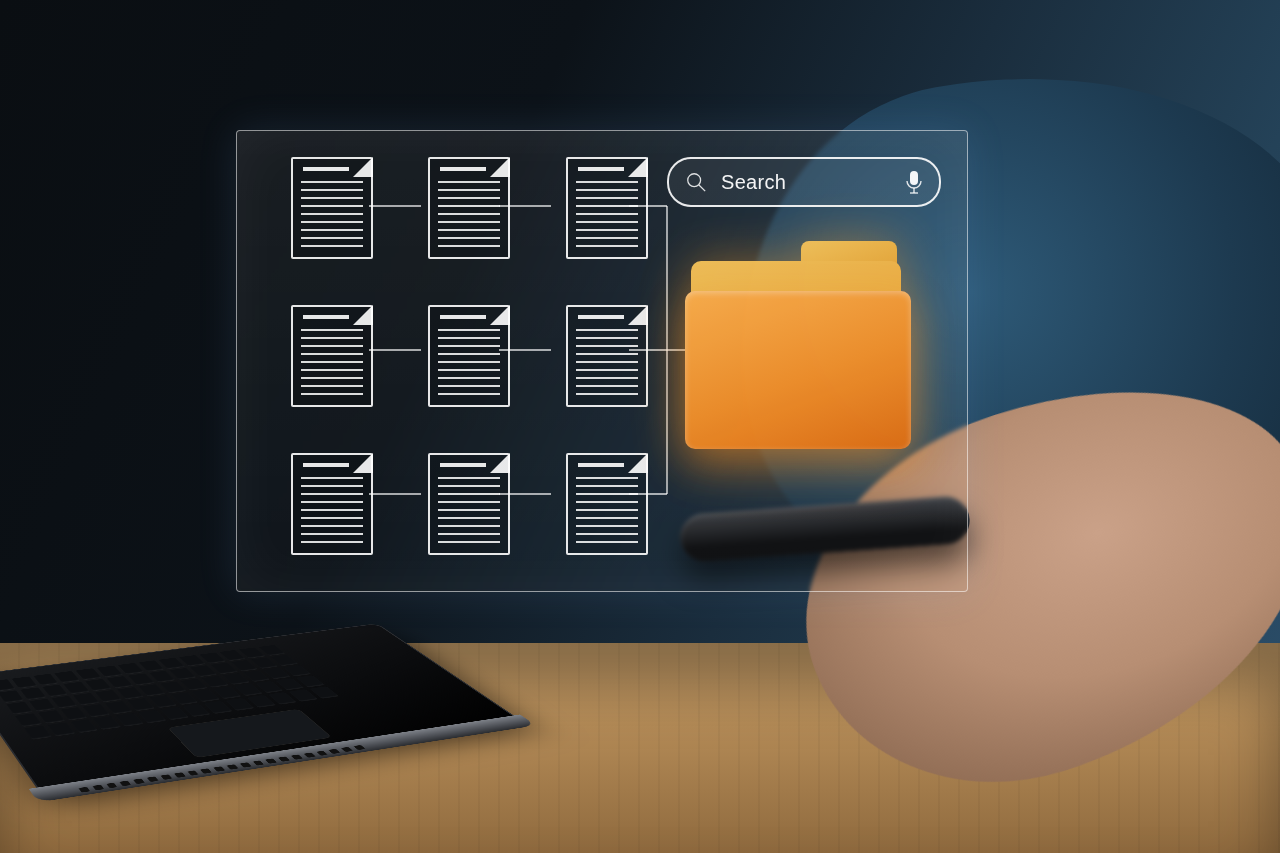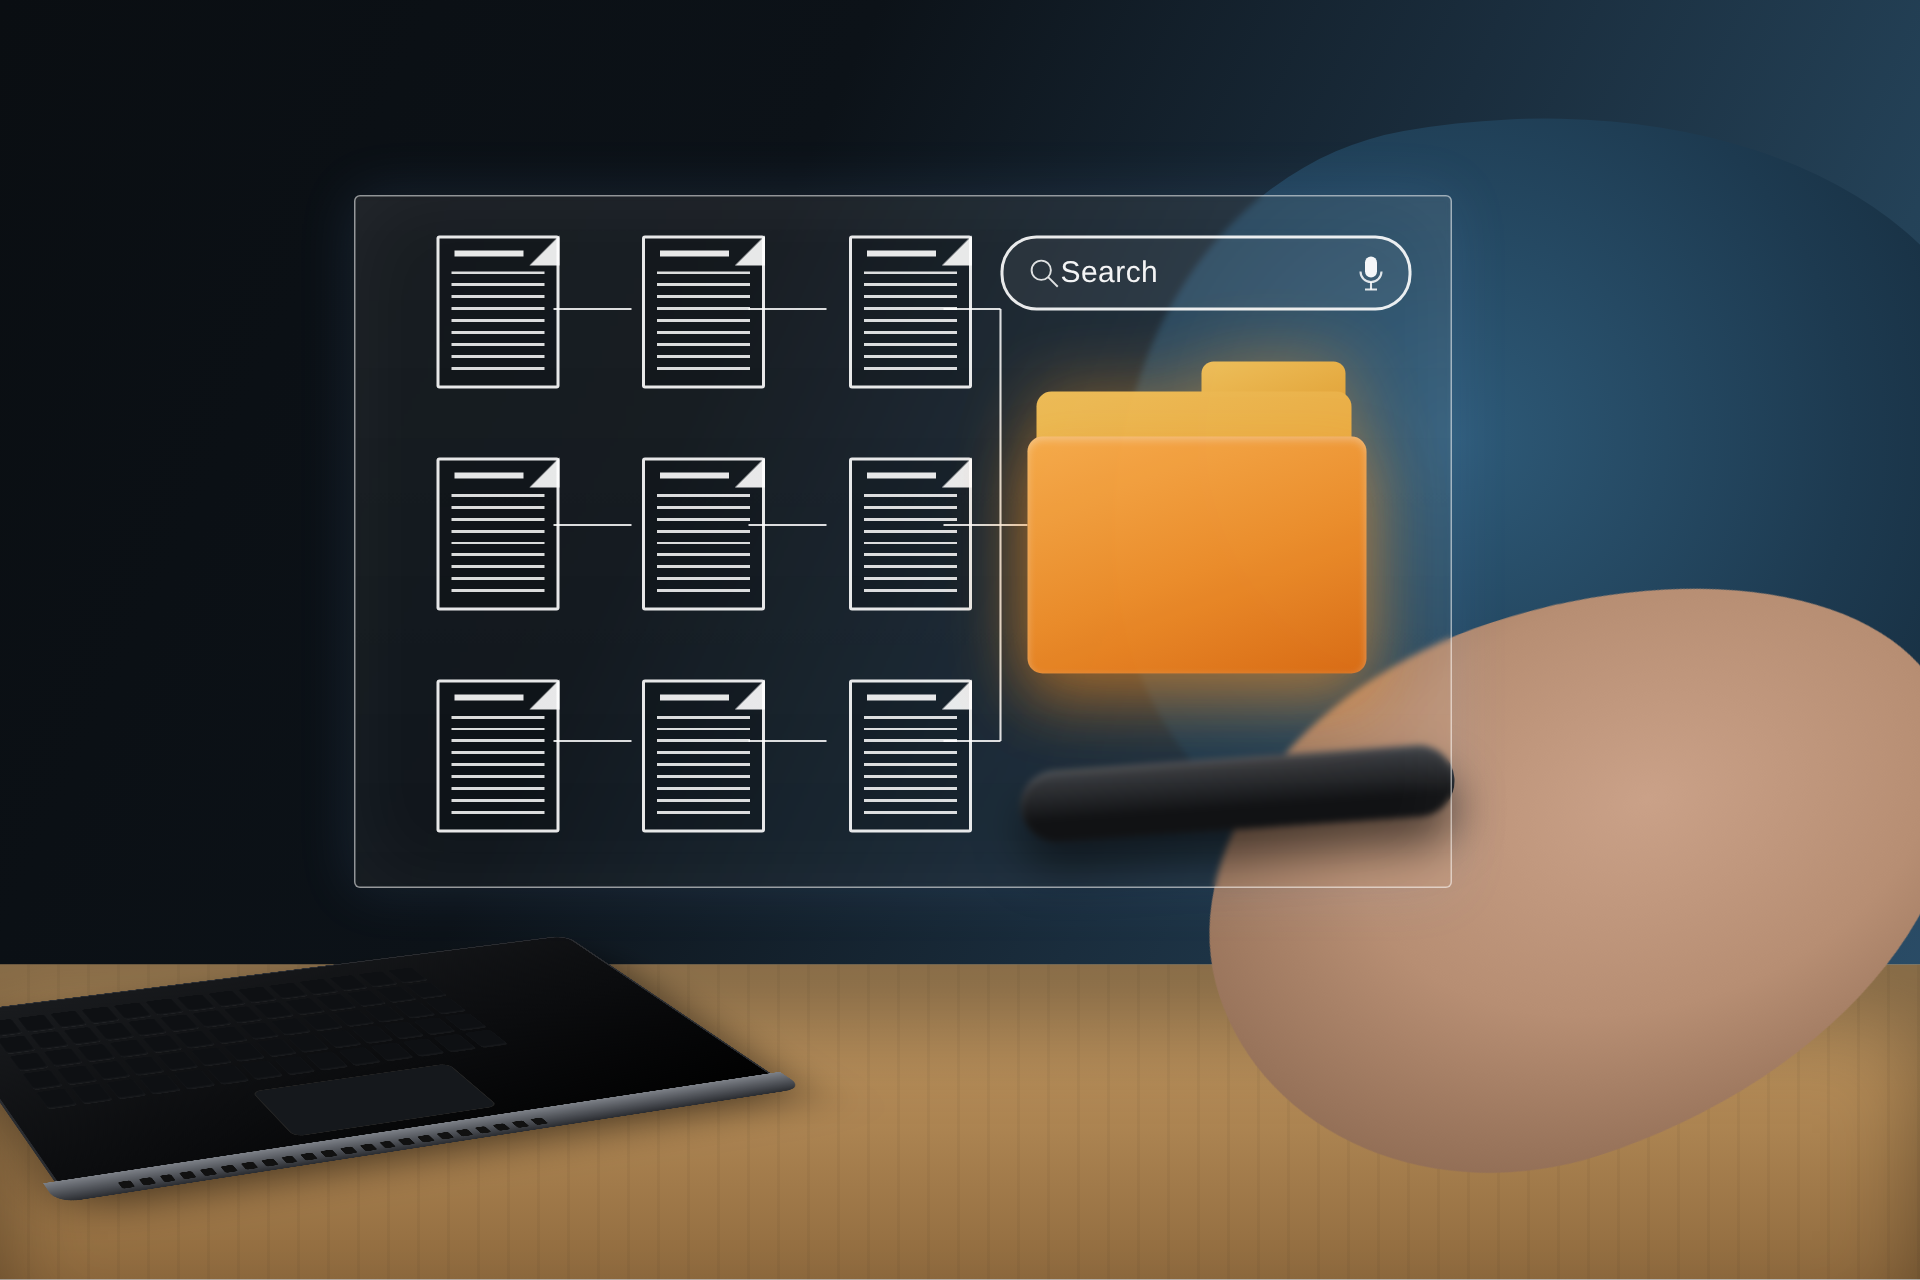--- a/index.html
+++ b/index.html
@@ -16,21 +16,21 @@
   .lap-edge{position:absolute;left:-8px;right:-8px;bottom:-18px;height:30px;border-radius:0 0 16px 16px;background:linear-gradient(180deg,#7d8188 0%,#4b4e54 60%,#2a2c30 100%);}
   .vents{position:absolute;left:40px;right:200px;bottom:-12px;height:10px;display:flex;gap:6px;}
   .vents span{flex:1;background:#111;border-radius:2px;}
   
   .forearm{position:absolute;right:-40px;bottom:90px;width:520px;height:360px;background:radial-gradient(ellipse at 60% 40%,#caa188 0%,#b78e73 45%,#7c5b44 100%);border-radius:48% 52% 60% 40% / 50% 42% 58% 50%;transform:rotate(-18deg);filter:blur(.5px);}
   .sleeve{position:absolute;right:-60px;bottom:260px;width:600px;height:520px;background:radial-gradient(circle at 40% 40%,#2e5a78 0%,#1d3a50 55%,#122534 100%);border-radius:40% 60% 55% 45% / 55% 45% 55% 45%;transform:rotate(-10deg);}
   .phone{position:absolute;right:310px;bottom:300px;width:290px;height:48px;background:linear-gradient(180deg,#3a3d42 0%,#0c0d0f 70%);border-radius:26px;transform:rotate(-4deg);box-shadow:0 18px 30px rgba(0,0,0,.6),inset 0 2px 4px rgba(255,255,255,.15);}
   
   .holo{position:absolute;left:236px;top:130px;width:730px;height:460px;border:1px solid rgba(255,255,255,.55);background:linear-gradient(180deg,rgba(255,255,255,.06),rgba(255,255,255,.02));backdrop-filter:blur(2px);border-radius:4px;box-shadow:0 0 40px rgba(120,180,255,.12),inset 0 0 60px rgba(255,255,255,.05);}
   
-  .search{position:absolute;left:430px;top:26px;right:26px;height:46px;border:2px solid rgba(255,255,255,.9);border-radius:24px;display:flex;align-items:center;padding:0 16px;gap:0;color:#fff;background:rgba(255,255,255,.05);justify-content:flex-end;}
+  .search{position:absolute;left:430px;top:26px;right:26px;height:46px;border:2px solid rgba(255,255,255,.9);border-radius:24px;display:flex;align-items:center;padding:0 16px;gap:14px;color:#fff;background:rgba(255,255,255,.05);justify-content:flex-end;}
   .search .mag{width:22px;height:22px;flex:none;}
   .search .ph{flex:1;font-size:20px;letter-spacing:.3px;color:rgba(255,255,255,.95);}
   .search .mic{width:18px;height:24px;flex:none;}
   
   .docs{position:absolute;left:54px;top:26px;width:360px;display:grid;grid-template-columns:repeat(3,1fr);grid-template-rows:repeat(3,1fr);gap:46px 52px;}
   .doc{position:relative;width:78px;height:98px;border:2px solid rgba(255,255,255,.9);border-radius:2px;background:rgba(0,0,0,.15);}
   .doc .fold{position:absolute;top:-2px;right:-2px;width:20px;height:20px;background:linear-gradient(135deg,transparent 48%,rgba(255,255,255,.9) 52%);}
   .doc .title{position:absolute;top:8px;left:10px;right:22px;height:4px;background:rgba(255,255,255,.9);}
   .doc .body{position:absolute;top:22px;left:8px;right:8px;bottom:8px;background:repeating-linear-gradient(180deg,rgba(255,255,255,.85) 0 2px,transparent 2px 8px);}
   

